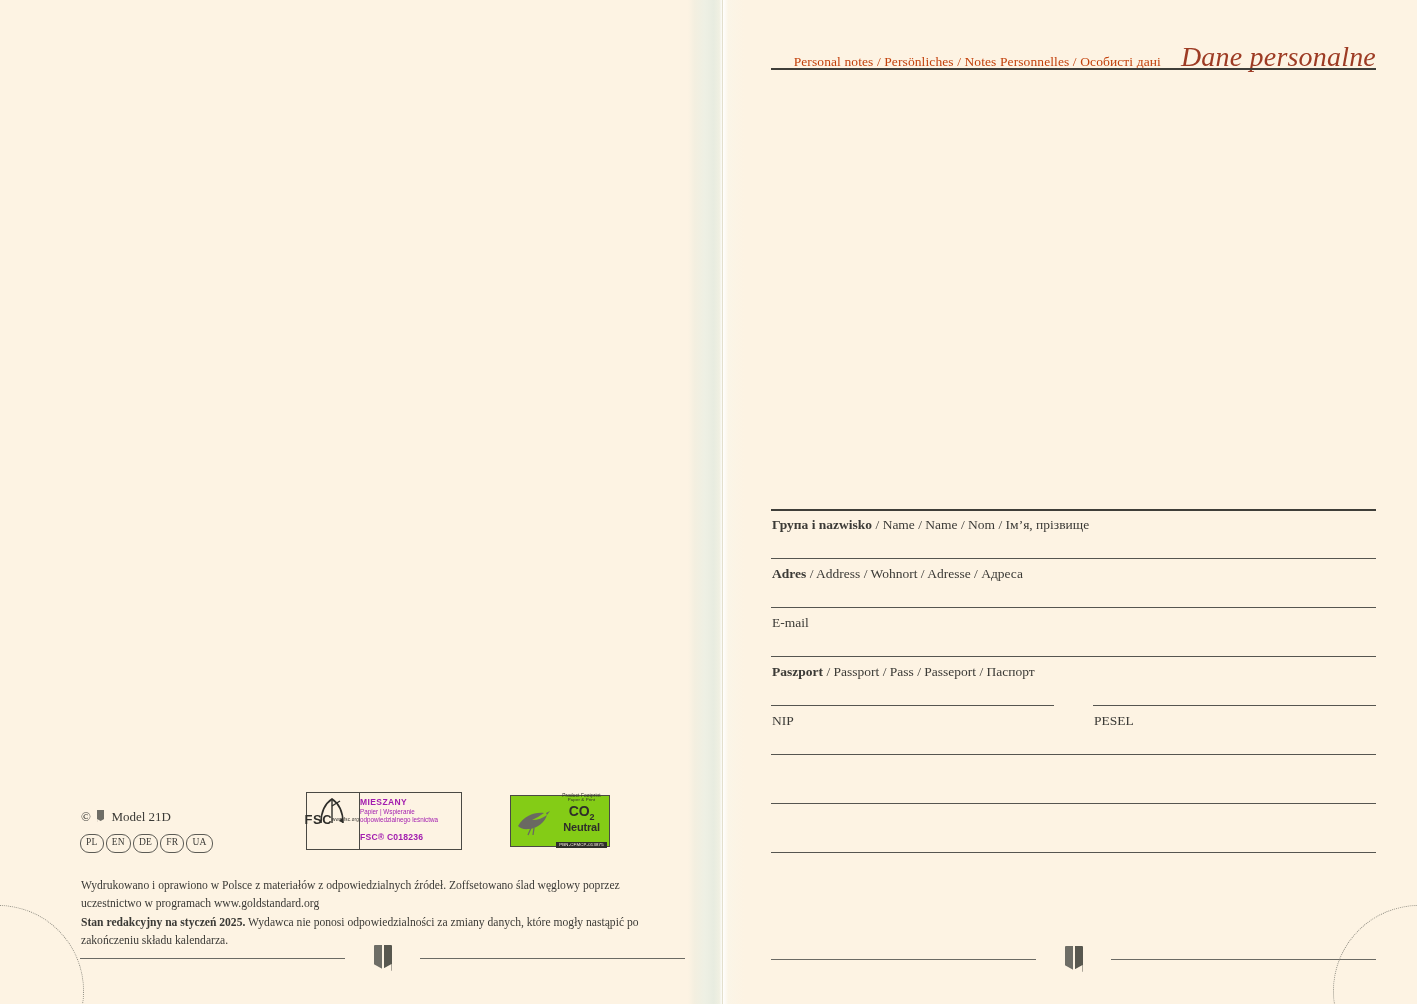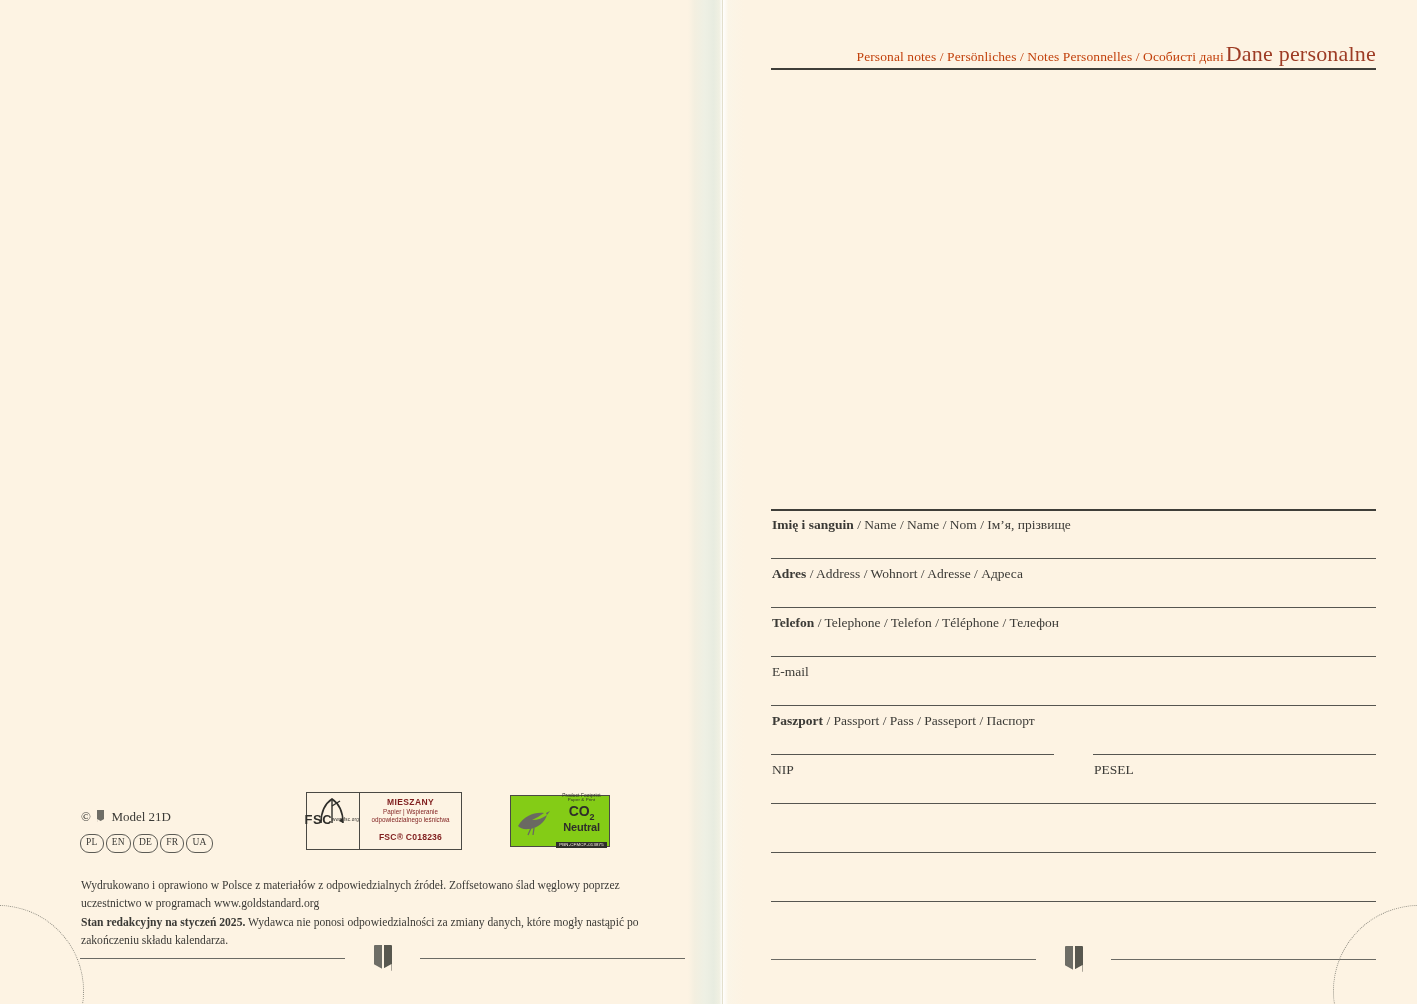--- a/index.html
+++ b/index.html
@@ -58,24 +58,25 @@
     width: 605px;
     text-align: right;
     white-space: nowrap;
   }
   .hdr-langs {
     font-size: 13.5px;
     color: #c2410c;
     letter-spacing: .1px;
   }
   .hdr-title {
-    font-size: 22px;
+    font-size: 28px;
     color: #9d3b24;
     letter-spacing: .2px;
-    margin-left: 2px;
+    margin-left: 20px;
+    font-style: italic;
   }
   .hdr-rule {
     position: absolute;
     left: 27px;
     top: 68px;
     width: 605px;
     height: 2px;
     background: #3f3e39;
   }
 
@@ -264,23 +265,22 @@
   }
   .fsc .logo .url {
     font-family: "Liberation Sans", sans-serif;
     font-size: 4.6px;
     color: #2f2e2a;
     letter-spacing: .2px;
   }
   .fsc .txt {
     flex: 1;
     border-left: 1px solid #4a4944;
-    text-align: center;
     font-family: "Liberation Sans", sans-serif;
-    color: #7f1d1d;
+    color: #a21caf;
     padding-top: 4px;
     box-sizing: border-box;
   }
   .fsc .txt .t1 { font-size: 8.5px; font-weight: bold; letter-spacing: .4px; }
   .fsc .txt .t2 { font-size: 6.3px; line-height: 1.25; margin-top: 1px; }
   .fsc .txt .t3 { font-size: 8.6px; font-weight: bold; margin-top: 8px; letter-spacing: .2px; }
 
   
   .co2 {
     position: absolute;
@@ -428,37 +428,31 @@
     <div class="hdr">
       <span class="hdr-langs">Personal notes / Persönliches / Notes Personnelles / Особисті дані</span><span class="hdr-title">Dane personalne</span>
     </div>
     <div class="hdr-rule"></div>
 
     <div class="form">
 
       <div class="field thick">
         <div class="rule"></div>
         <div class="label">
-          <b>Imię i sanguin</b><i> / Name / Name / Nom / Ім’я, прізвище</i>
+          <b>Група i nazwisko</b><i> / Name / Name / Nom / Ім’я, прізвище</i>
         </div>
       </div>
 
       <div class="field">
         <div class="rule"></div>
         <div class="label">
           <b>Adres</b><i> / Address / Wohnort / Adresse / Адреса</i>
         </div>
       </div>
 
-      <div class="field">
-        <div class="rule"></div>
-        <div class="label">
-          <b>Telefon</b><i> / Telephone / Telefon / Téléphone / Телефон</i>
-        </div>
-      </div>
 
       <div class="field">
         <div class="rule"></div>
         <div class="label">
           <span>E-mail</span><i></i>
         </div>
       </div>
 
 
       <div class="field">

